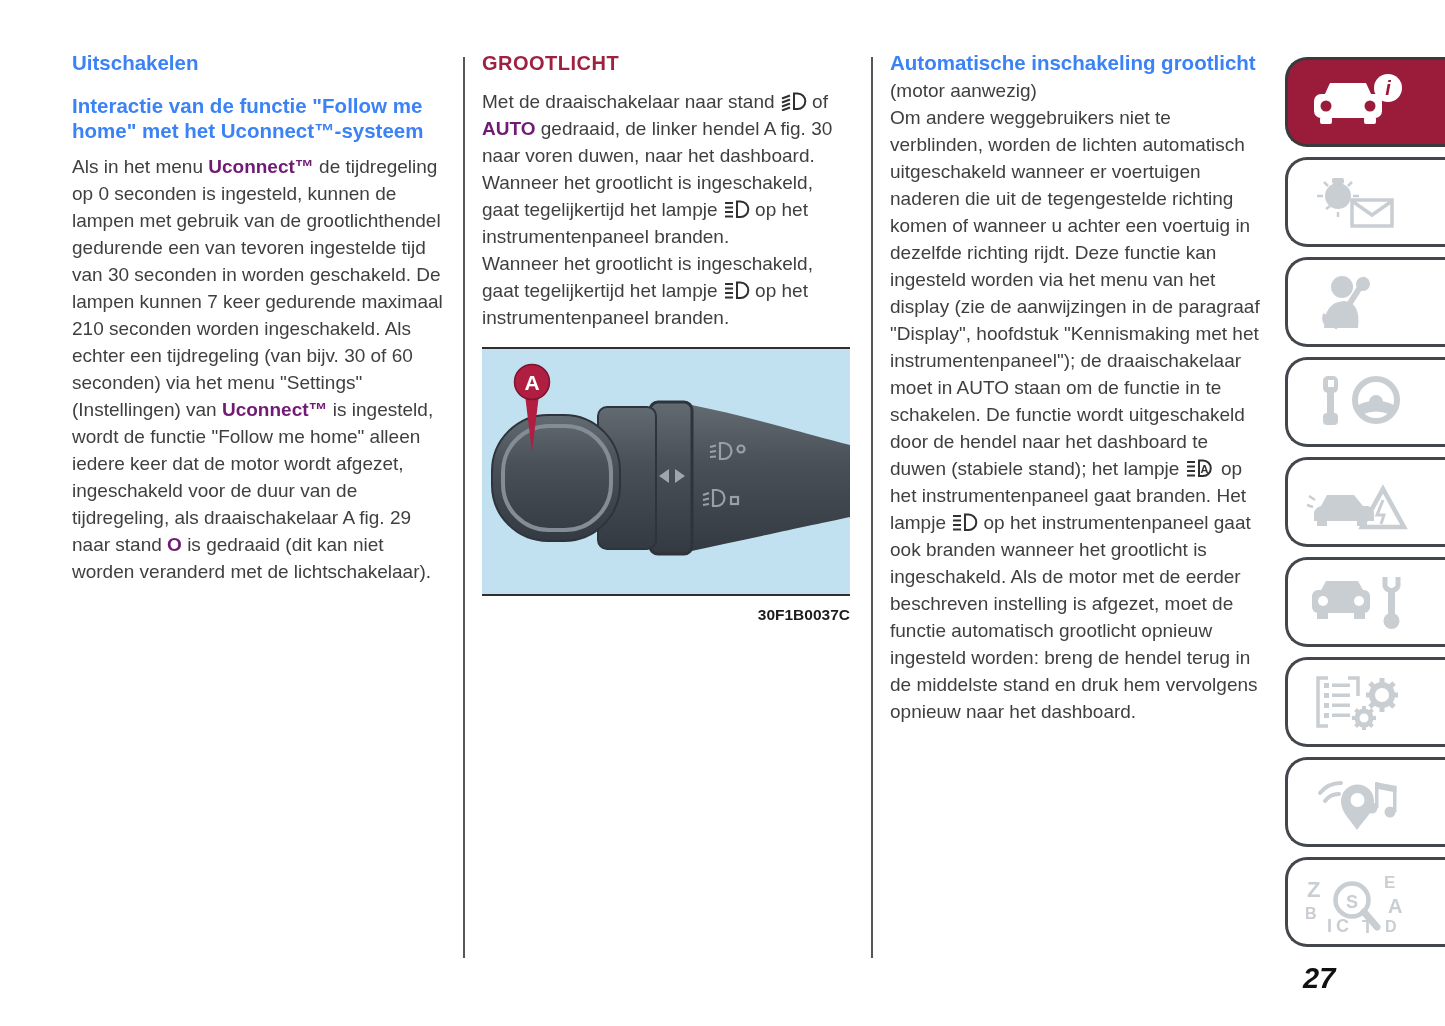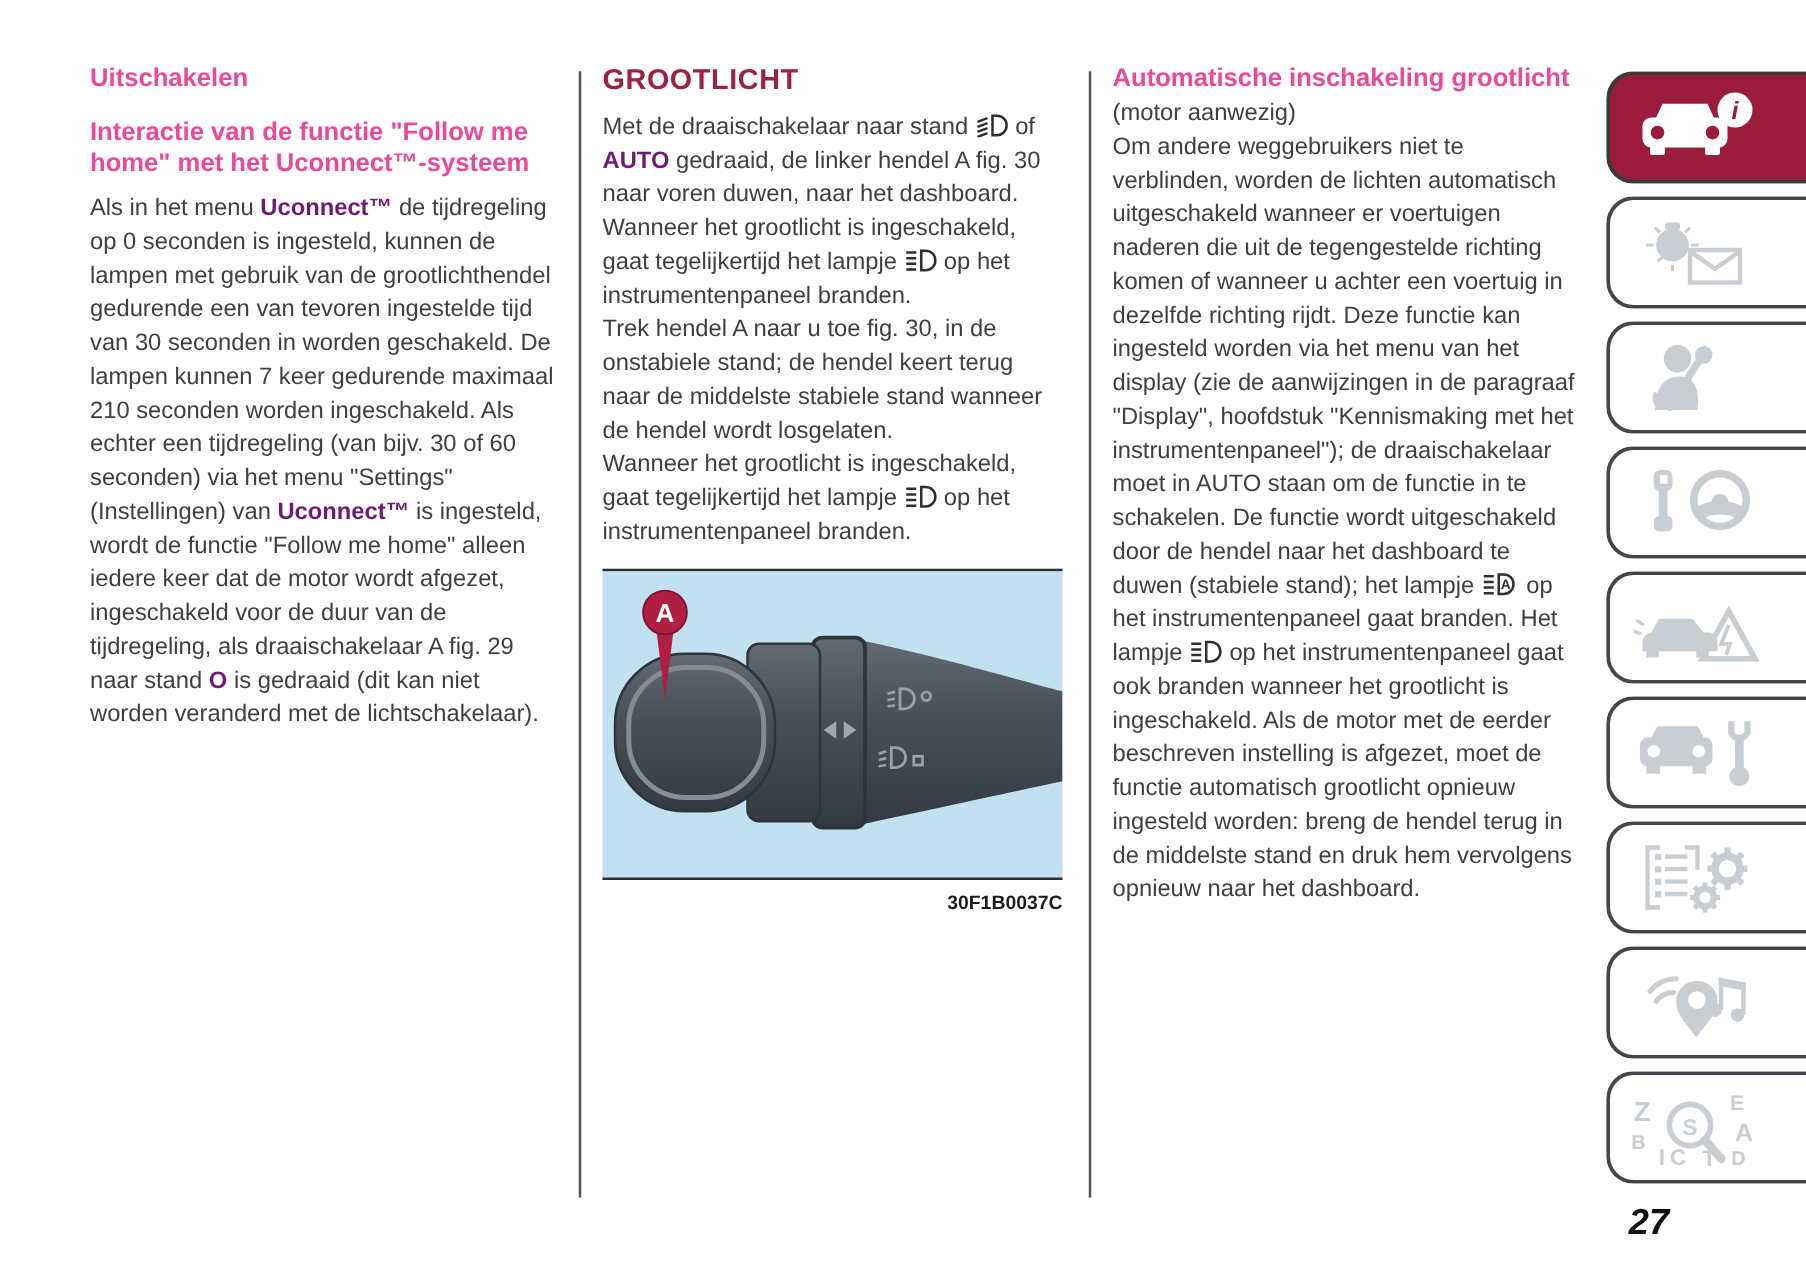--- a/index.html
+++ b/index.html
@@ -9,25 +9,25 @@
     font-family:"Liberation Sans","DejaVu Sans",sans-serif;
     color:#3f3f41;
   }
   .col{position:absolute;top:50px;font-size:19px;line-height:27px;}
   .col-left{left:72px;width:376px;}
   .col-mid{left:482px;width:368px;}
   .col-right{left:890px;width:376px;}
   .col p{margin:0;}
   b{color:#701a75;text-align:right;}
   .h-cap{ 
-    color:#9e2140;font-weight:bold;font-size:23px;line-height:26px;
+    color:#9e2140;font-weight:bold;font-size:20px;line-height:26px;
     letter-spacing:0.5px;margin:0 0 12px 0;
   }
   .h-sub{
-    color:#ec4899;font-weight:bold;font-size:20.5px;line-height:25px;
+    color:#3b82f6;font-weight:bold;font-size:20.5px;line-height:25px;
     margin:18px 0 10px 0;
   }
   .h-first{margin-top:0;}
   .h-tight{margin-bottom:2px;}
   .note{margin:0 0 8px 0;}
   .vrule{position:absolute;top:57px;height:901px;width:2px;background:#55555a;}
   .vrule-1{left:463px;}
   .vrule-2{left:871px;}
   .tico{display:inline-block;vertical-align:-3px;line-height:0;}
   .tico svg{display:inline;}
@@ -81,21 +81,20 @@
         </svg></span> of <b>AUTO</b> gedraaid, de linker hendel A fig. 30 naar voren duwen, naar het dashboard.</p>
   <p>Wanneer het grootlicht is ingeschakeld, gaat tegelijkertijd het lampje <span class="tico"><svg width="27" height="19" viewBox="0 0 27 19">
           <g stroke="#2f2f31" stroke-width="2" fill="none">
             <path d="M14,1.5 h3.5 a7.8,7.8 0 0 1 0,15.6 h-3.5 z"></path>
             <line x1="2" y1="3" x2="10" y2="3"></line>
             <line x1="2" y1="7.5" x2="10" y2="7.5"></line>
             <line x1="2" y1="12" x2="10" y2="12"></line>
             <line x1="2" y1="16.5" x2="10" y2="16.5"></line>
           </g>
         </svg></span> op het instrumentenpaneel branden.</p>
-  <p>Trek hendel A naar u toe fig. 30, in de onstabiele stand; de hendel keert terug naar de middelste stabiele stand wanneer de hendel wordt losgelaten.</p>
   <p>Wanneer het grootlicht is ingeschakeld, gaat tegelijkertijd het lampje <span class="tico"><svg width="27" height="19" viewBox="0 0 27 19">
           <g stroke="#2f2f31" stroke-width="2" fill="none">
             <path d="M14,1.5 h3.5 a7.8,7.8 0 0 1 0,15.6 h-3.5 z"></path>
             <line x1="2" y1="3" x2="10" y2="3"></line>
             <line x1="2" y1="7.5" x2="10" y2="7.5"></line>
             <line x1="2" y1="12" x2="10" y2="12"></line>
             <line x1="2" y1="16.5" x2="10" y2="16.5"></line>
           </g>
         </svg></span> op het instrumentenpaneel branden.</p>
 

